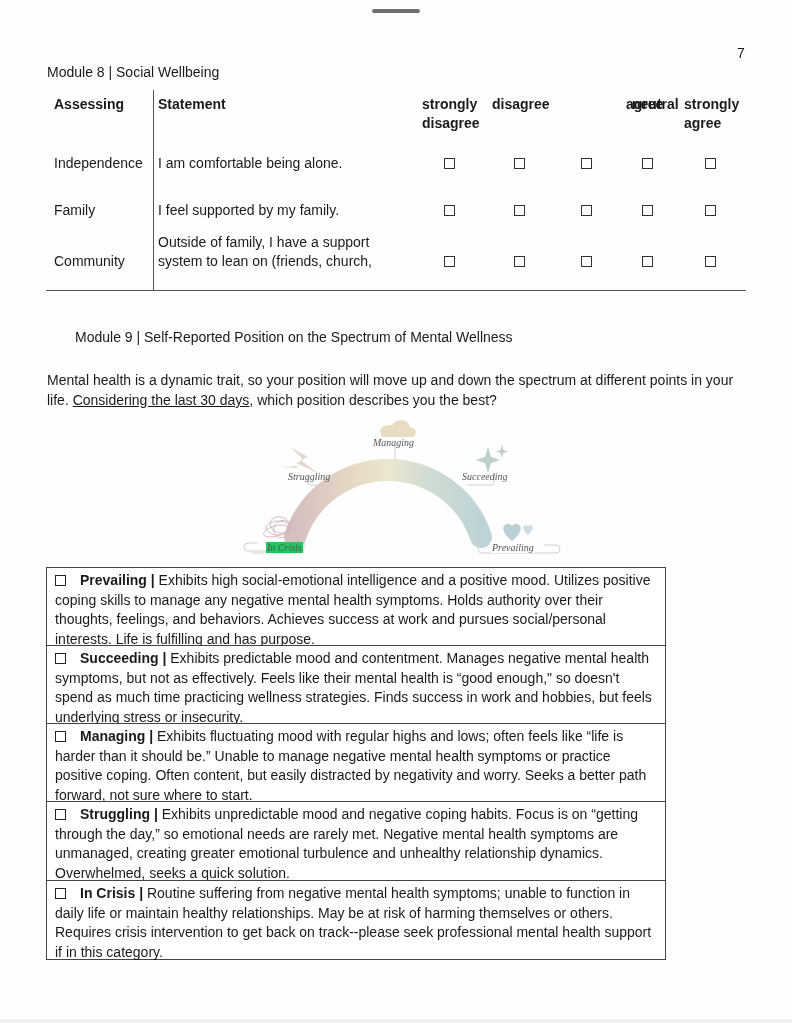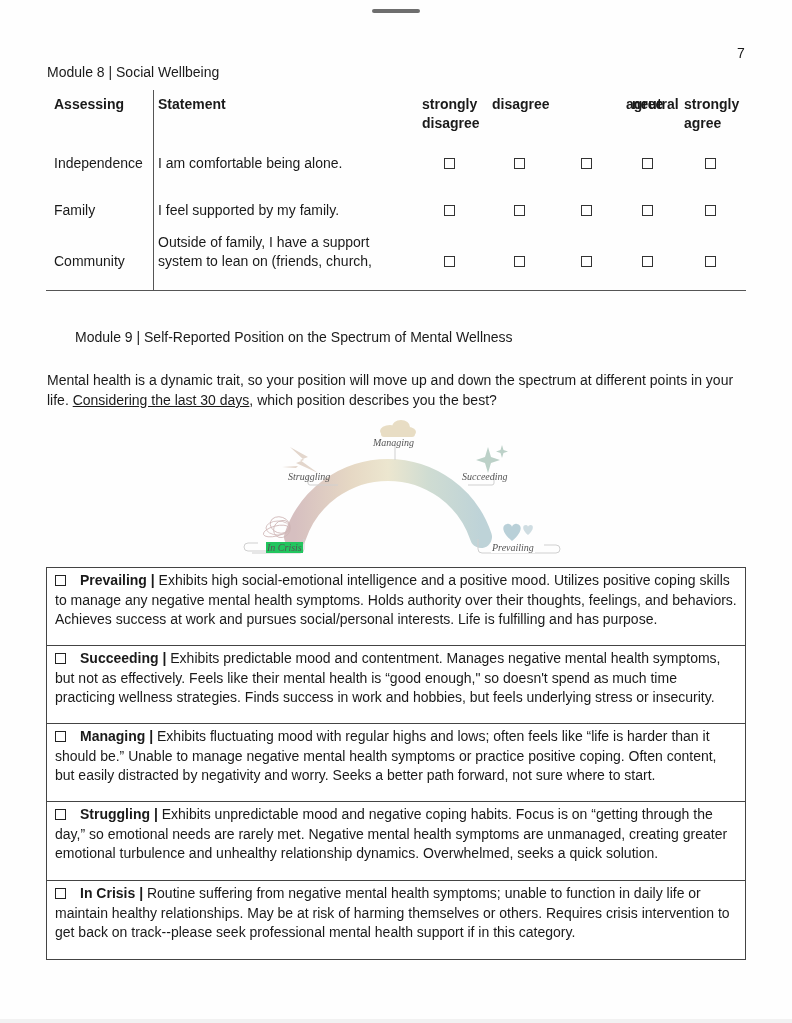--- a/index.html
+++ b/index.html
@@ -21,21 +21,21 @@
 
   
   .intro { position: absolute; left: 47px; top: 370px; width: 700px; font-size: 14px; line-height: 20px; }
   .intro u { }
 
   
   .spectrum { position: absolute; left: 238px; top: 415px; width: 326px; height: 145px; }
   .spec-label { position: absolute; font-family: "Liberation Serif", serif; font-style: italic; font-size: 10px; color: #555; }
 
   
-  .opt { position: absolute; left: 46px; width: 700px; border: 1px solid #444; padding: 3px 8px 0 8px; font-size: 14px; line-height: 19.5px; background: #fff; }
+  .opt { position: absolute; left: 46px; width: 620px; border: 1px solid #444; padding: 3px 8px 0 8px; font-size: 14px; line-height: 19.5px; background: #fff; }
   .opt .box { display: inline-block; width: 11px; height: 11px; border: 1.3px solid #222; margin-right: 14px; vertical-align: -1px; }
   .opt b { font-weight: bold; }
   .bottom-strip { position: absolute; left: 0; top: 1019px; width: 792px; height: 4px; background: #f2f2f2; }
 </style>
 </head>
 <body>
 
 <div class="drag-handle"></div>
 <div class="page-number">7</div>
 

